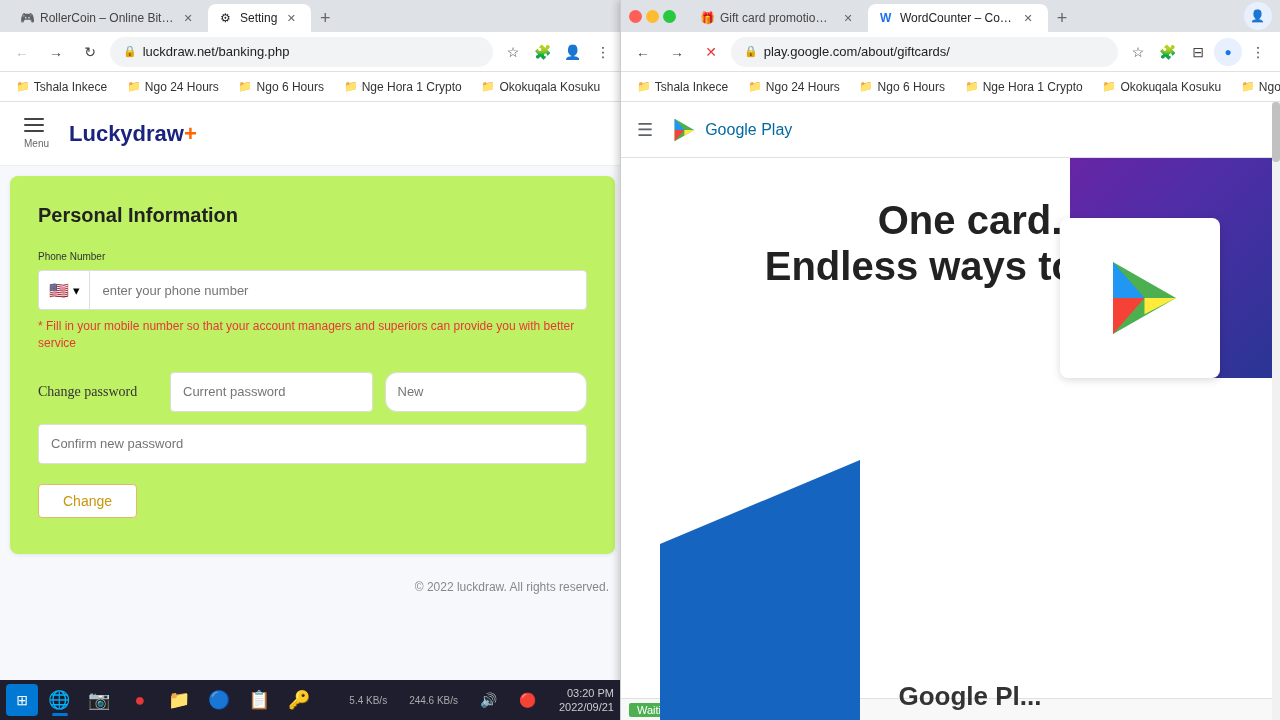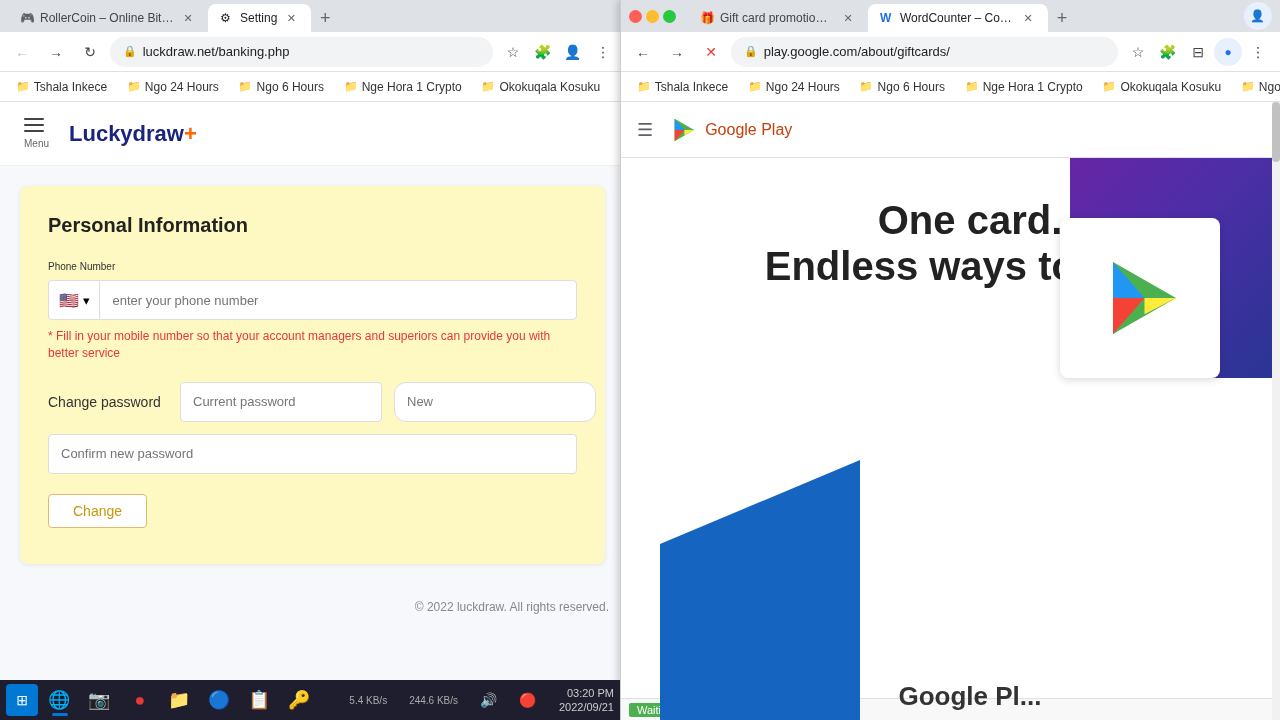--- a/index.html
+++ b/index.html
@@ -207,22 +207,22 @@
     }
     .menu-line { width: 20px; height: 2px; background: #444; border-radius: 1px; }
     .menu-label { font-size: 10px; color: #666; margin-top: 2px; text-align: center; }
 
     .luckydraw-logo {
       display: flex; align-items: center;
     }
 
     
     .personal-info-section {
-      margin: 20px;
-      background: #fef9c3;
+      margin: 10px;
+      background: #bef264;
       border-radius: 8px;
       padding: 28px 28px 36px;
       box-shadow: 0 1px 4px rgba(0,0,0,0.08);
     }
 
     .section-title {
       font-size: 20px;
       font-weight: 600;
       color: #222;
       margin-bottom: 24px;
@@ -280,20 +280,21 @@
       align-items: center;
       gap: 12px;
       margin-bottom: 12px;
     }
 
     .change-password-label {
       font-size: 14px;
       color: #333;
       white-space: nowrap;
       min-width: 120px;
+      font-family: Liberation Serif, serif;
     }
 
     .password-input {
       flex: 1;
       height: 40px;
       border: 1px solid #ddd;
       border-radius: 4px;
       padding: 8px 12px;
       font-size: 13px;
       color: #999;
@@ -376,21 +377,21 @@
       gap: 8px;
     }
 
     .gplay-logo-triangle {
       width: 28px;
       height: 28px;
     }
 
     .gplay-logo-text {
       font-size: 16px;
-      color: #c2410c;
+      color: #0369a1;
       font-weight: 500;
     }
 
     
     .right-scrollbar {
       position: absolute;
       right: 0;
       top: 0;
       width: 8px;
       height: 100%;

